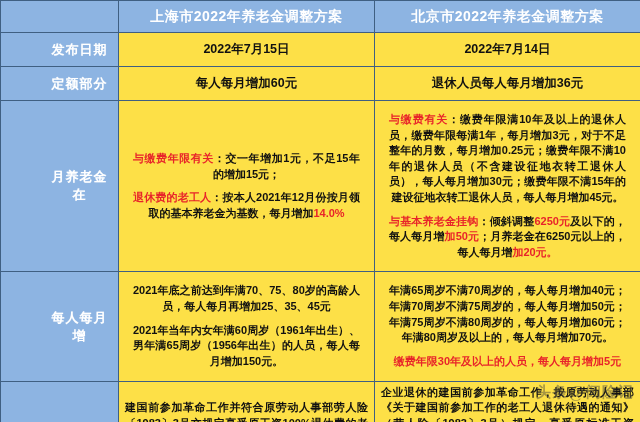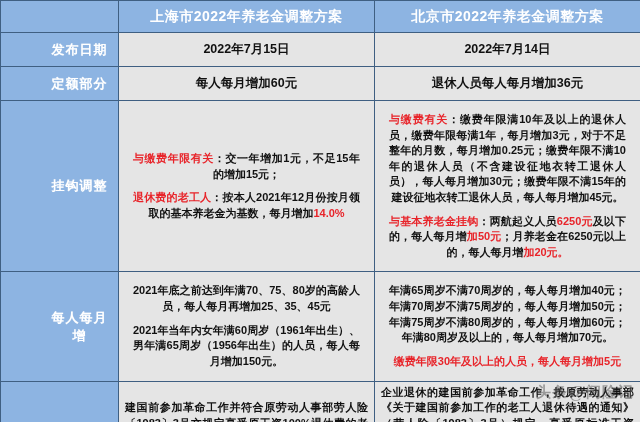--- a/index.html
+++ b/index.html
@@ -57,21 +57,21 @@
     text-align: center;
     font-size: 14px;
     font-weight: 700;
     letter-spacing: 0.5px;
     height: 32px;
   }
   .hdr.blank { }
 
   
   .data-cell {
-    background: #e5e5e5;
+    background: #fde047;
     color: #111111;
     font-size: 11.5px;
     line-height: 1.45;
     text-align: center;
     font-weight: 700;
   }
   .data-cell.dense {
     font-size: 11px;
     line-height: 1.42;
     text-align: justify;
@@ -135,30 +135,30 @@
         <td class="data-cell single">2022年7月14日</td>
       </tr>
 
       <tr style="height:34px;">
         <td class="label-cell">定额部分</td>
         <td class="data-cell single">每人每月增加60元</td>
         <td class="data-cell single">退休人员每人每月增加36元</td>
       </tr>
 
       <tr style="height:136px;">
-        <td class="label-cell">挂钩调整</td>
+        <td class="label-cell">月养老金在</td>
 
         <td class="data-cell dense">
           <p class="p"><span class="redkey">与缴费年限有关</span><span>：交一年增加1元，不足15年的增加15元；</span></p>
           <p class="p"><span class="redkey">退休费的老工人</span><span>：按本人2021年12月份按月领取的基本养老金为基数，每月增加</span><span class="red">14.0%</span></p>
         </td>
 
         <td class="data-cell dense">
           <p class="p"><span class="redkey">与缴费有关</span><span>：缴费年限满10年及以上的退休人员，缴费年限每满1年，每月增加3元，对于不足整年的月数，每月增加0.25元；缴费年限不满10年的退休人员（不含建设征地衣转工退休人员），每人每月增加30元；缴费年限不满15年的建设征地衣转工退休人员，每人每月增加45元。</span></p>
-          <p class="p"><span class="redkey">与基本养老金挂钩</span><span>：两航起义人员</span><span class="red">6250元</span><span>及以下的，每人每月增</span><span class="red">加50元</span><span>；月养老金在6250元以上的，每人每月增</span><span class="red">加20元。</span></p>
+          <p class="p"><span class="redkey">与基本养老金挂钩</span><span>：倾斜调整</span><span class="red">6250元</span><span>及以下的，每人每月增</span><span class="red">加50元</span><span>；月养老金在6250元以上的，每人每月增</span><span class="red">加20元。</span></p>
         </td>
       </tr>
 
       <tr style="height:86px;">
         <td class="label-cell">每人每月增</td>
 
         <td class="data-cell dense">
           <p class="p">2021年底之前达到年满70、75、80岁的高龄人员，每人每月再增加25、35、45元</p>
           <p class="p">2021年当年内女年满60周岁（1961年出生）、男年满65周岁（1956年出生）的人员，每人每月增加150元。</p>
         </td>

